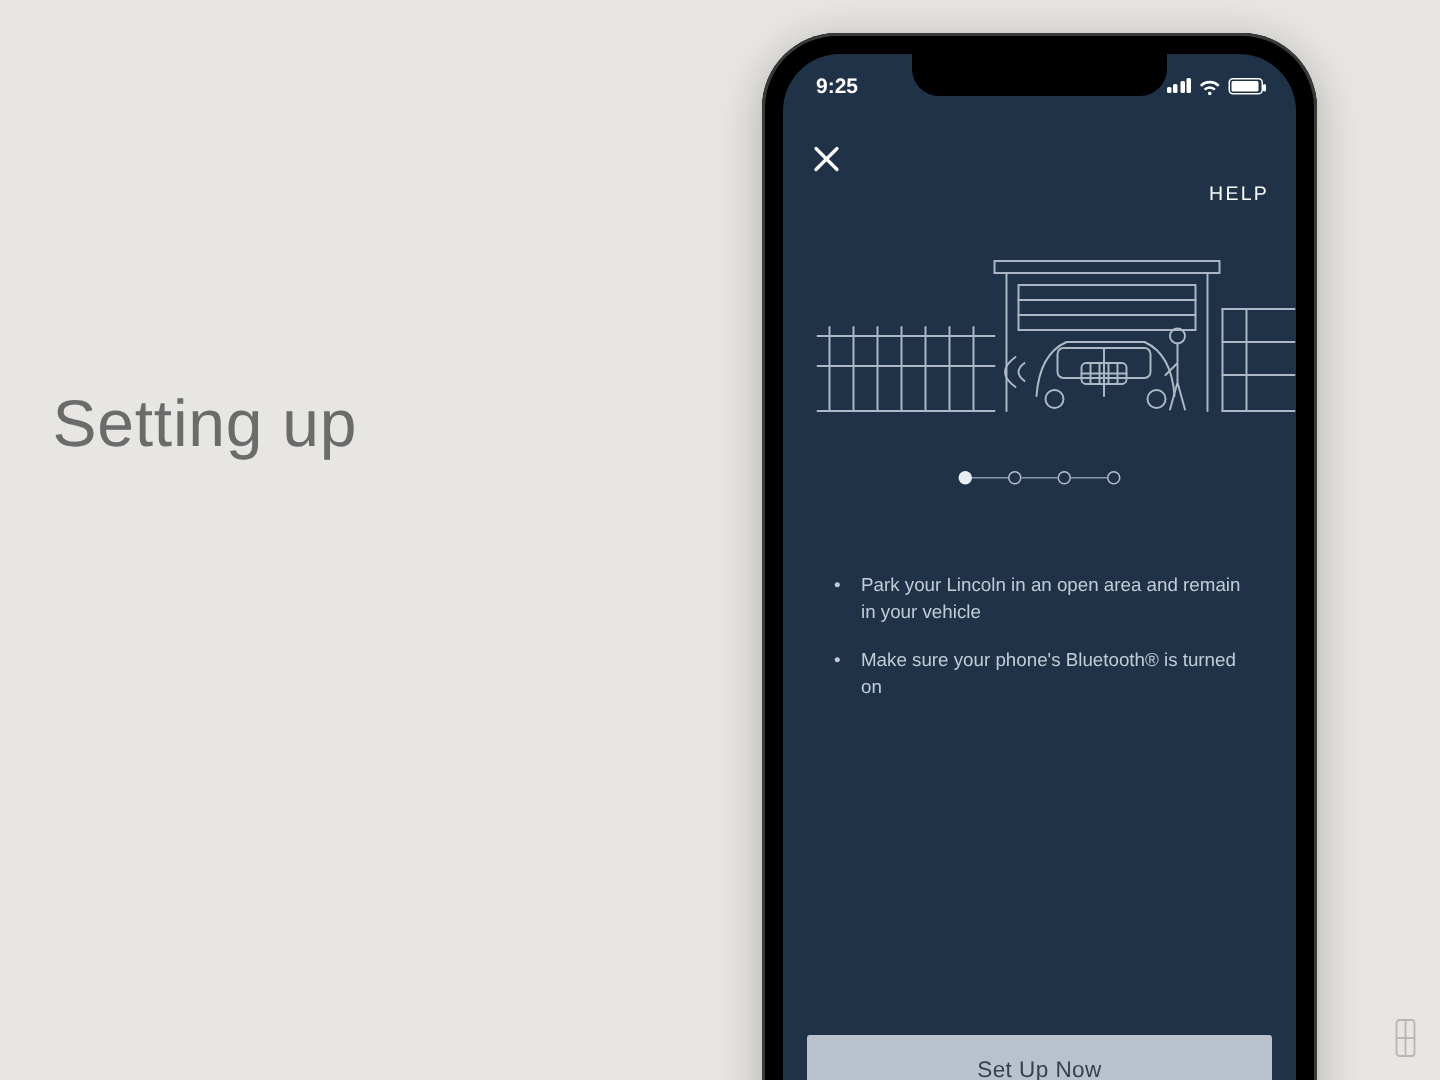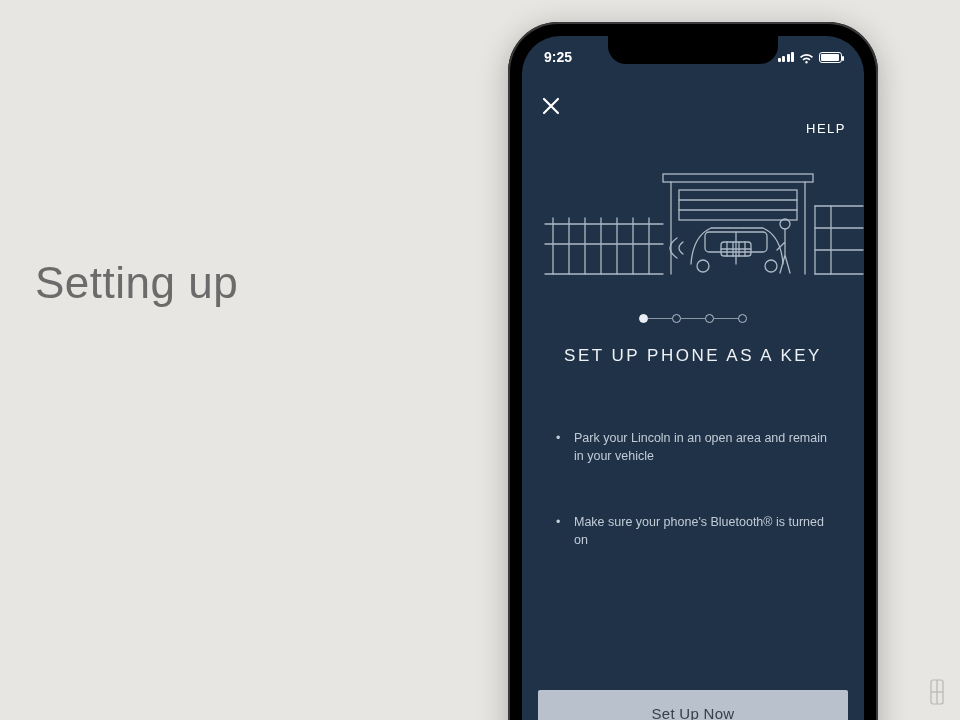--- a/index.html
+++ b/index.html
@@ -168,21 +168,21 @@
   .bullets {
     position: absolute;
     top: 345px;
     left: 34px;
     right: 24px;
     font-size: 12.5px;
     line-height: 1.45;
     color: #c2ccd7;
   }
   .bullets ul { list-style: none; }
-  .bullets li { position: relative; padding-left: 18px; margin-bottom: 14px; margin-top: 48px; }
+  .bullets li { position: relative; padding-left: 18px; margin-bottom: 14px; }
   .bullets li::before {
     content: "•";
     position: absolute; left: 0; top: 0;
     color: #c2ccd7;
   }
 
   
   .cta {
     position: absolute;
     left: 16px; right: 16px;
@@ -304,21 +304,20 @@
         <span class="dot active"></span>
         <span class="seg"></span>
         <span class="dot"></span>
         <span class="seg"></span>
         <span class="dot"></span>
         <span class="seg"></span>
         <span class="dot"></span>
       </div>
     </div>
 
-    <div class="heading">SET UP PHONE AS A KEY</div>
 
     <div class="bullets">
       <ul>
         <li>Park your Lincoln in an open area and remain in your vehicle</li>
         <li>Make sure your phone's Bluetooth® is turned on</li>
       </ul>
     </div>
 
     <button class="cta">Set Up Now</button>
   </div>

